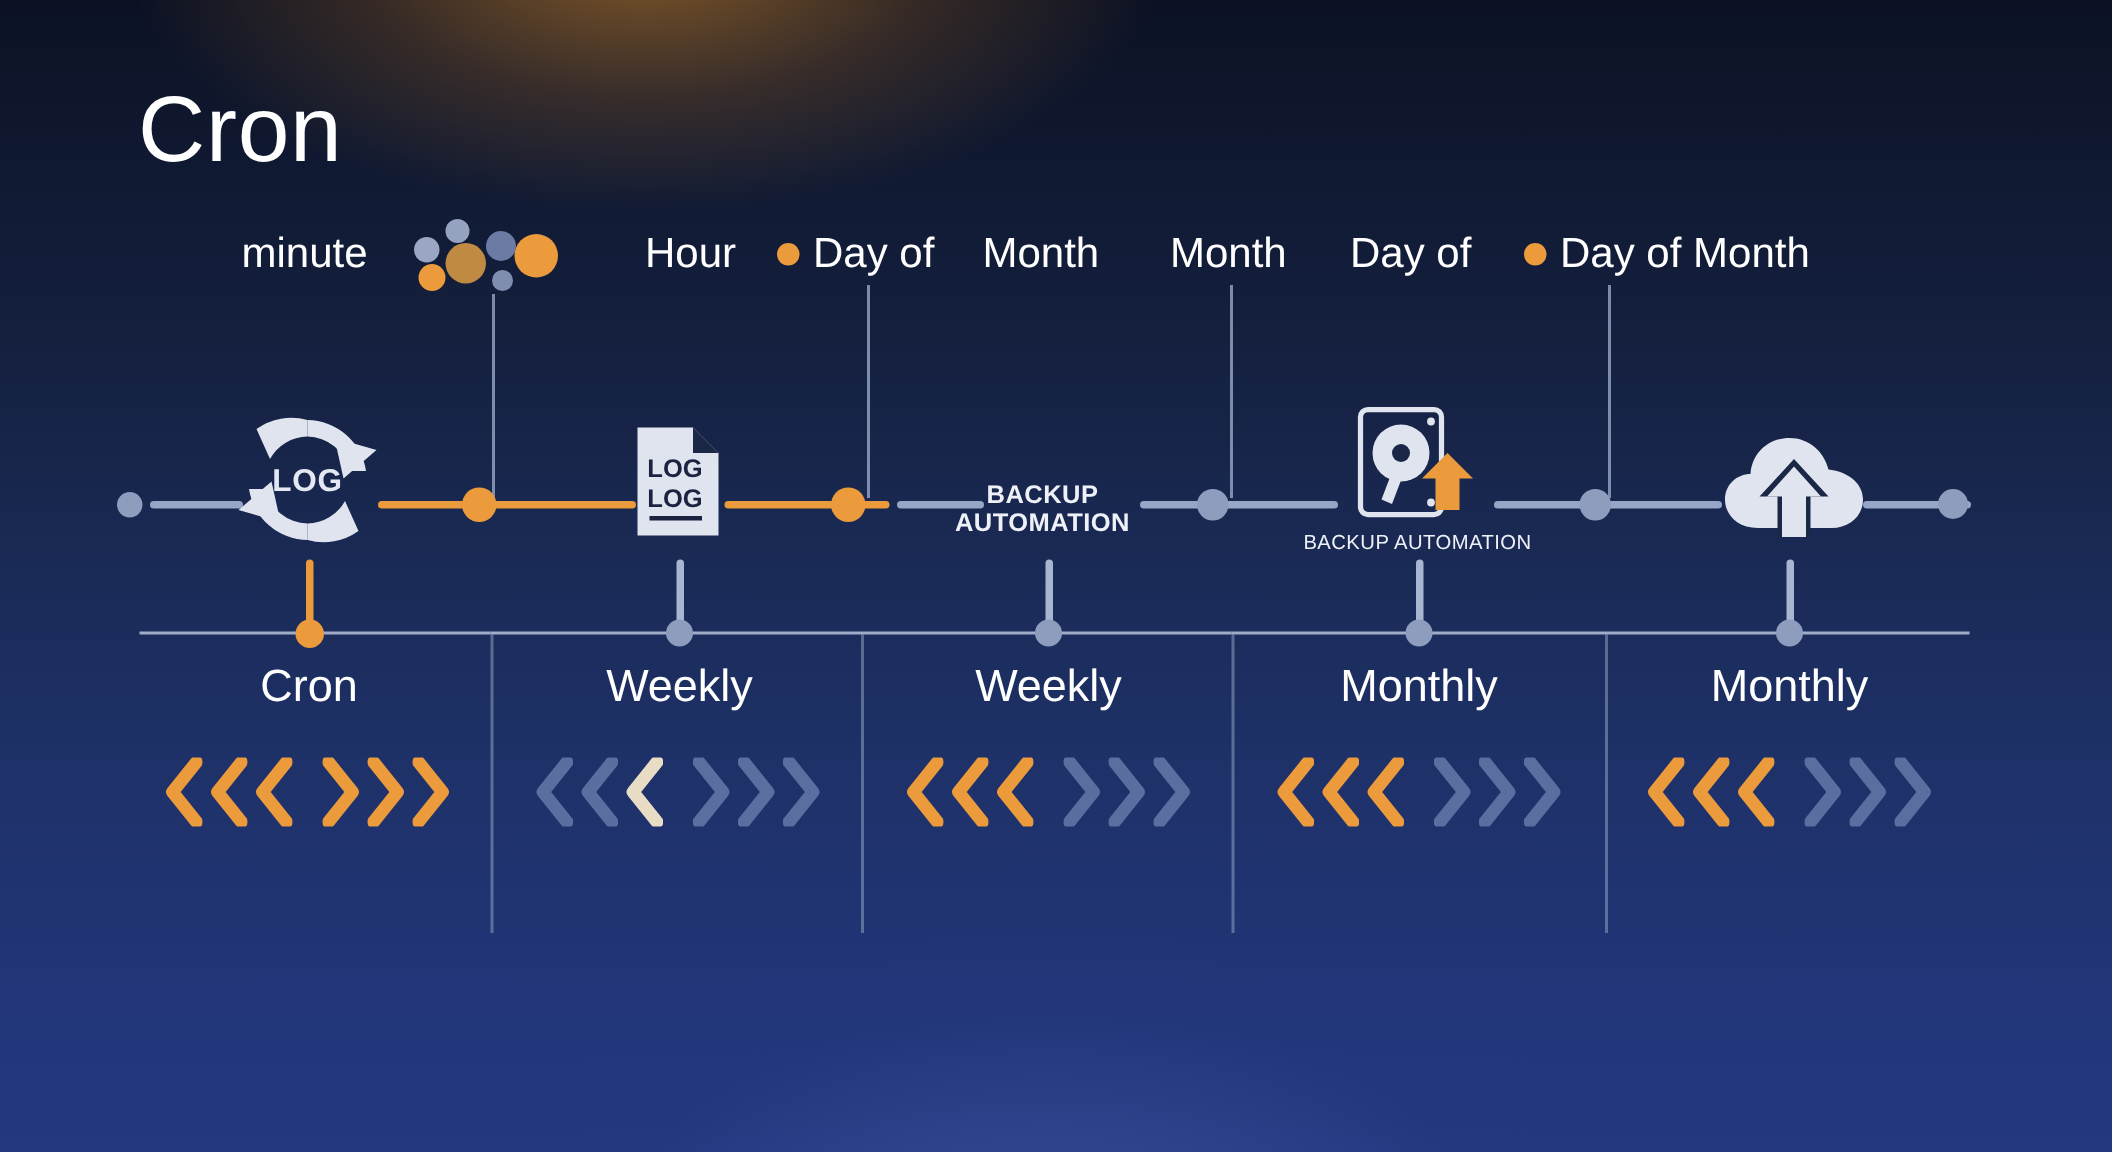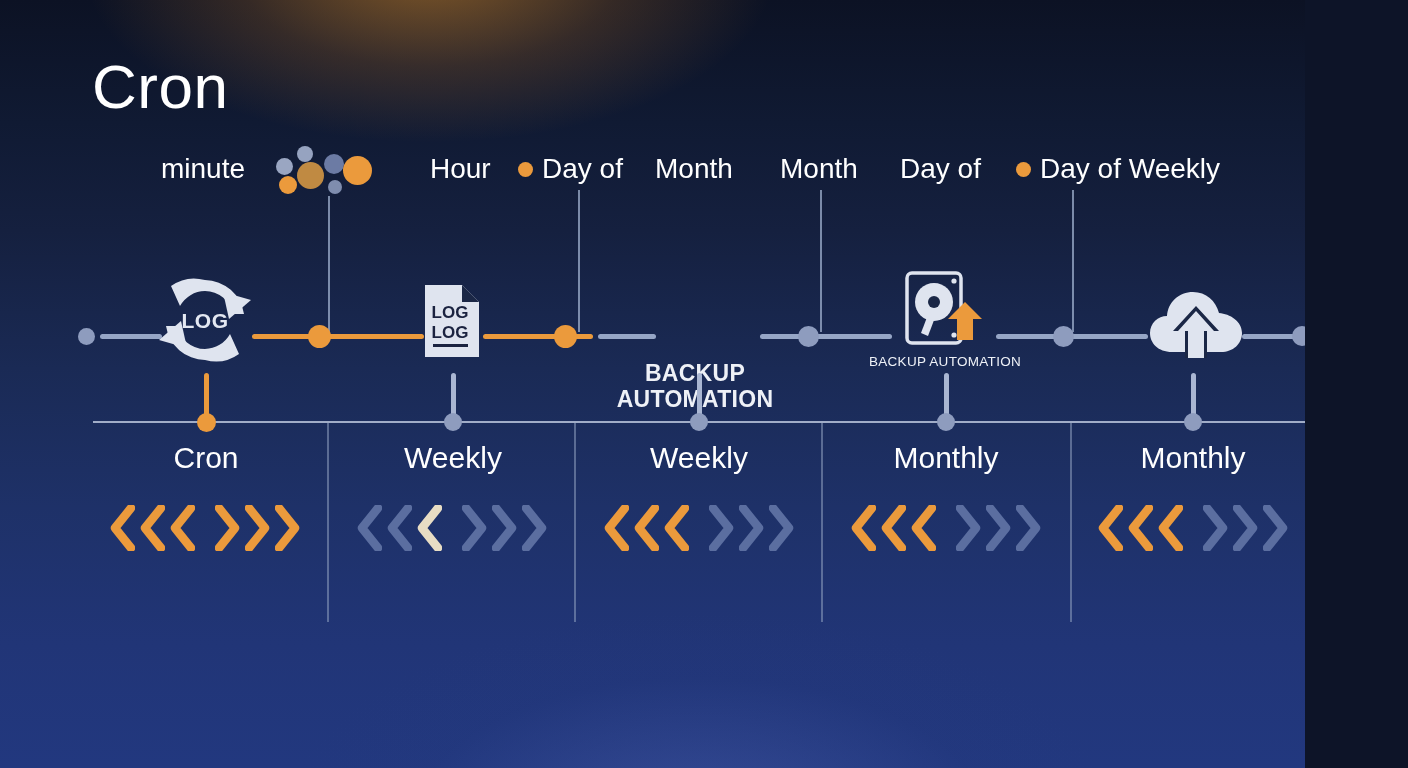--- a/index.html
+++ b/index.html
@@ -10,21 +10,21 @@
   body {
     width: 1408px;
     height: 768px;
     overflow: hidden;
     font-family: "Liberation Sans", sans-serif;
     background: #0d1428;
   }
 
   #stage {
     position: relative;
-    width: 1305px;
+    width: 1408px;
     height: 768px;
     overflow: hidden;
     background:
       radial-gradient(ellipse 460px 230px at 430px -30px, rgba(224,146,45,0.55) 0%, rgba(182,114,40,0.26) 42%, rgba(20,28,56,0) 75%),
       radial-gradient(ellipse 520px 260px at 700px 820px, rgba(90,112,190,0.30) 0%, rgba(40,60,130,0.10) 55%, rgba(20,40,110,0) 80%),
       linear-gradient(180deg,
         #0c1224 0%,
         #101a33 16%,
         #152palette 0%,
         #15203f 30%,
@@ -121,26 +121,25 @@
     color: #e4e8f2;
     font-size: 21px;
     font-weight: 700;
     letter-spacing: 0.5px;
   }
 
   .backup-label {
     position: absolute;
     text-align: center;
     color: #eef1f7;
-    font-size: 23px;
+    font-size: 17px;
     font-weight: 700;
     line-height: 1.12;
     letter-spacing: 0.3px;
     white-space: pre-line;
-    margin-top: 41px;
   }
   .hdd-label {
     position: absolute;
     text-align: center;
     color: #eef1f7;
     font-size: 13.5px;
     font-weight: 400;
     letter-spacing: 0.3px;
     white-space: nowrap;
   }
@@ -206,21 +205,21 @@
         <span>Month</span>
       </div>
       <div class="hdr" style="left: 780px;">
         <span>Month</span>
       </div>
       <div class="hdr" style="left: 900px;">
         <span>Day of</span>
       </div>
       <div class="hdr" style="left: 1016px;">
         <span class="bullet"></span>
-        <span>Day of Weekly</span>
+        <span>Day of Month</span>
       </div>
     </div>
   <div id="cluster-layer" class="cluster" style="left: 276px; top: 146px; width: 100px; height: 52px;">
       <i style="left: 0px; top: 12px; width: 17px; height: 17px; background: rgb(154, 166, 194);"></i>
       <i style="left: 21px; top: 0px; width: 16px; height: 16px; background: rgb(150, 163, 192);"></i>
       <i style="left: 3px; top: 30px; width: 18px; height: 18px; background: rgb(235, 154, 60);"></i>
       <i style="left: 21px; top: 16px; width: 27px; height: 27px; background: rgb(192, 138, 66);"></i>
       <i style="left: 48px; top: 8px; width: 20px; height: 20px; background: rgb(108, 123, 164);"></i>
       <i style="left: 52px; top: 34px; width: 14px; height: 14px; background: rgb(127, 141, 174);"></i>
       <i style="left: 67px; top: 10px; width: 29px; height: 29px; background: rgb(235, 154, 60);"></i>

